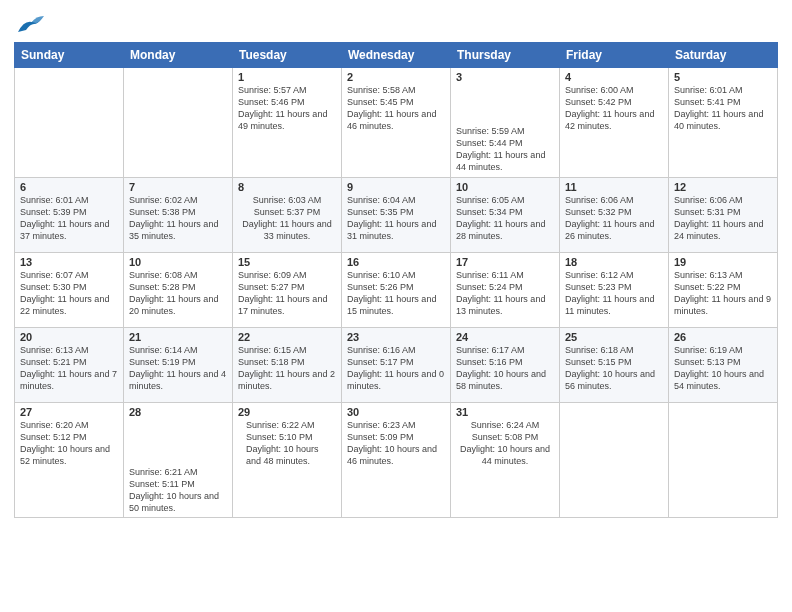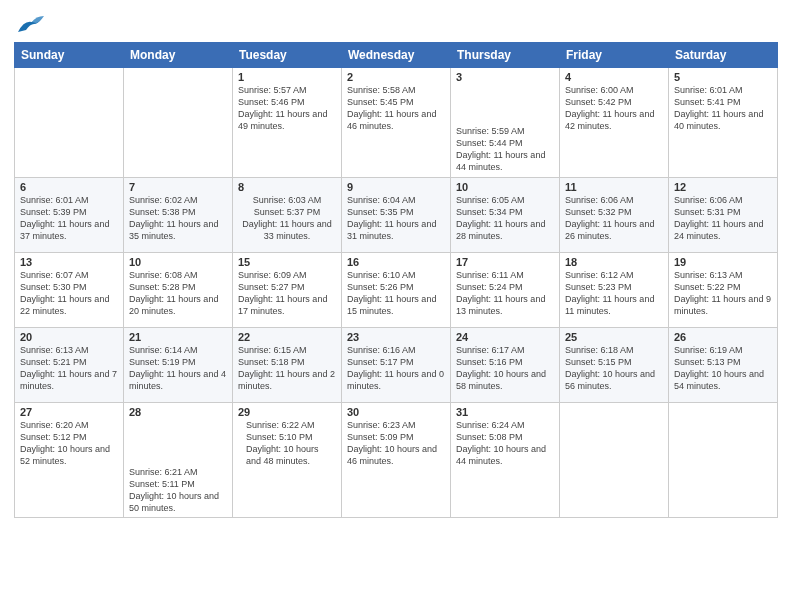--- a/index.html
+++ b/index.html
@@ -324,21 +324,21 @@
 Daylight: 10 hours and 48 minutes.</div>
           </td>
           <td>
             <span class="day-number">30</span>
             <div class="day-info" style="white-space: pre-line;">Sunrise: 6:23 AM
 Sunset: 5:09 PM
 Daylight: 10 hours and 46 minutes.</div>
           </td>
           <td>
             <span class="day-number">31</span>
-            <div class="day-info" style="white-space: pre-line;">Sunrise: 6:24 AM
+            <div class="day-info" style="white-space: pre-line; text-align: center;">Sunrise: 6:24 AM
 Sunset: 5:08 PM
 Daylight: 10 hours and 44 minutes.</div>
           </td>
           <td class="empty-cell"></td>
           <td class="empty-cell"></td>
         </tr>
       </tbody>
   </table>
 </div>
 

